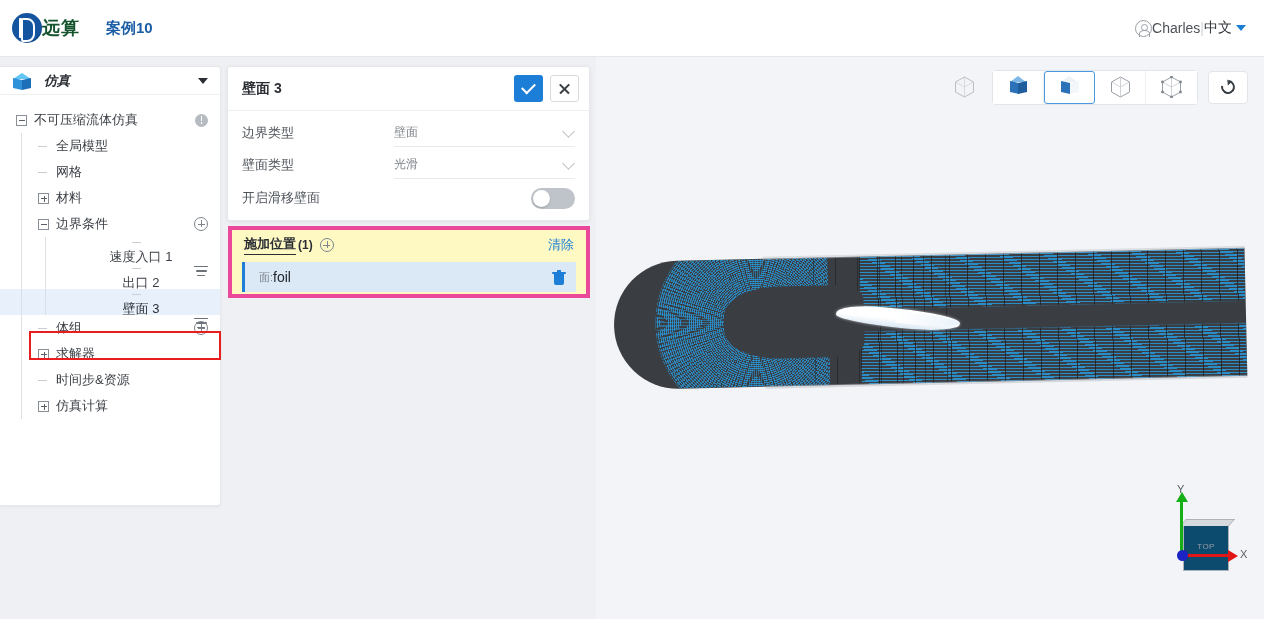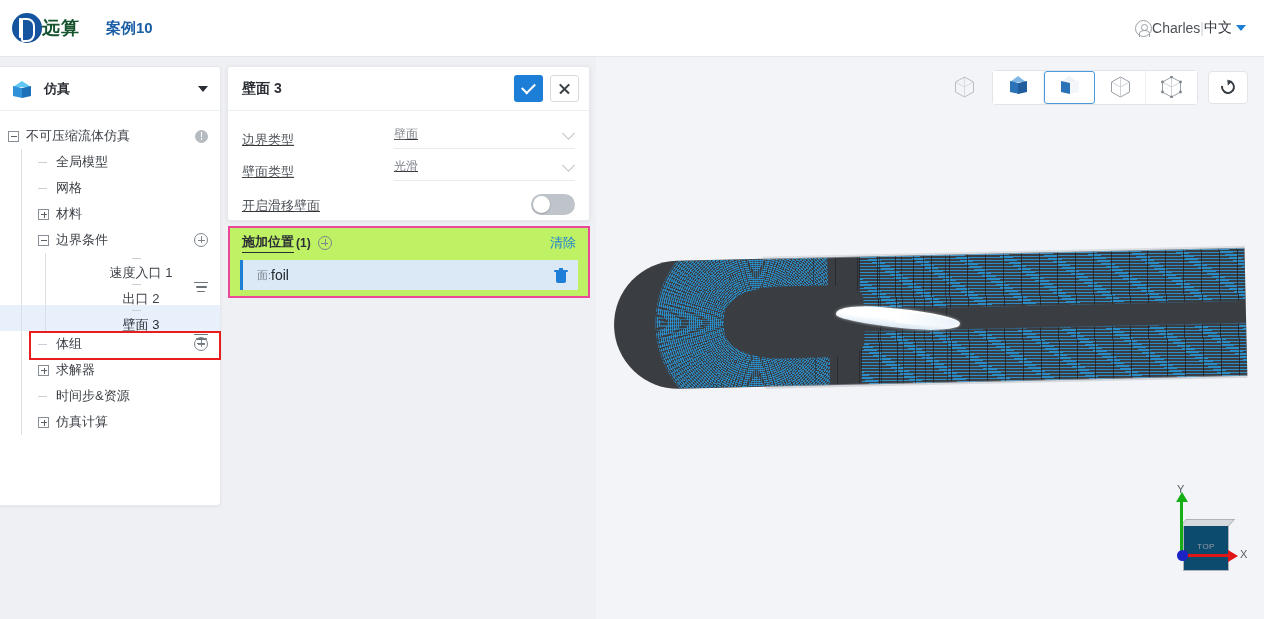--- a/index.html
+++ b/index.html
@@ -75,22 +75,22 @@
   
   .sidebar {
     position:absolute; left:0; top:66px; width:221px; height:440px;
     background:#ffffff;
     border:1px solid #e6e8ec; border-left:none;
     border-radius:0 4px 4px 0;
     box-shadow:0 1px 3px rgba(0,0,0,.05);
     overflow:hidden;
   }
   .sidebar-head {
-    height:44px; display:flex; align-items:center;
-    border-bottom:1px solid #edeff2; padding:0 12px;
+    height:28px; display:flex; align-items:center;
+    border-bottom:1px solid #edeff2; padding:0 12px;font-style:italic;
   }
   .cube-ic { width:20px;height:20px; position:relative; flex:0 0 auto; }
   .cube-ic i{ position:absolute; display:block; }
   .cube-top{ left:1px; top:2px; width:0;height:0;
     border-left:9px solid transparent;border-right:9px solid transparent;border-bottom:6px solid #5fc6f5;}
   .cube-l{ left:1px; top:8px; width:9px;height:10px;background:#2f92d8; transform:skewY(14deg);}
   .cube-r{ left:10px; top:8px; width:9px;height:10px;background:#1d6fb8; transform:skewY(-14deg);}
   .sidebar-title{ font-size:13px; font-weight:bold; color:#2b2f35; margin-left:12px; }
   .sidebar-caret{
     margin-left:auto; width:0;height:0;
@@ -113,21 +113,21 @@
   }
   .tnode .stub{
     width:11px;height:11px; position:relative; flex:0 0 auto; margin-right:7px;
   }
   .tnode .stub::before{
     content:""; position:absolute; left:0; top:5px; width:9px; height:1px; background:#c9ced4;
   }
   .tnode .guide{
     position:absolute; width:1px; background:#dcdfe3; top:0; bottom:0;
   }
-  .lvl0{ padding-left:8px; }
+  .lvl0{ padding-left:16px; }
   .lvl1{ padding-left:38px; }
   .lvl2{ padding-left:62px;flex-direction:column; }
   .tlabel{ white-space:nowrap; }
   .node-right{ margin-left:auto; margin-right:12px; display:flex; align-items:center; }
   .info-ic{
     width:13px;height:13px;border-radius:50%;background:#b6bbc2;
     position:relative;
   }
   .info-ic::before{
     content:""; position:absolute; left:5.7px; top:2.4px; width:1.6px;height:5px;background:#fff;
@@ -179,21 +179,21 @@
     transform:rotate(-45deg); margin-top:-3px; }
   .x-ic{ position:relative; width:13px;height:13px; }
   .x-ic::before,.x-ic::after{
     content:"";position:absolute;left:0;top:6px;width:13px;height:1.6px;background:#3a3f45;
   }
   .x-ic::before{ transform:rotate(45deg); }
   .x-ic::after{ transform:rotate(-45deg); }
 
   .form{ padding:6px 14px 0 14px; }
   .frow{
-    height:32px; display:flex; align-items:flex-end;text-decoration:underline;
+    height:32px; display:flex; align-items:center;
   }
   .flabel{ width:152px; font-size:13px; color:#4e545b; }
   .fctl{
     flex:1; height:28px; display:flex; align-items:center;
     border-bottom:1px solid #e8eaed; position:relative;
   }
   .fvalue{ font-size:12px; color:#7d838a; }
   .chev-down{
     position:absolute; right:2px; top:8px;
     width:9px;height:9px;border-right:1.4px solid #b9bec4;border-bottom:1.4px solid #b9bec4;
@@ -205,21 +205,21 @@
     position:relative;
   }
   .switch::after{
     content:"";position:absolute;left:2px;top:2px;width:17px;height:17px;border-radius:50%;
     background:#fff; box-shadow:0 1px 2px rgba(0,0,0,.2);
   }
 
   
   .loc-section{
     position:absolute; left:228px; top:226px; width:362px; height:72px;
-    background:#bef264; border:2px solid #ec4899;
+    background:#fef9c3; border:4px solid #ec4899;
   }
   .loc-head{
     height:26px; display:flex; align-items:center; padding:4px 12px 0 12px;
   }
   .loc-title{
     font-size:13px; font-weight:bold; color:#2b2f35;
     border-bottom:1px solid #2b2f35; padding-bottom:1px;
   }
   .loc-count{ font-size:12px; color:#2b2f35; margin-left:2px; font-weight:bold;}
   .loc-add{ margin-left:7px; }

